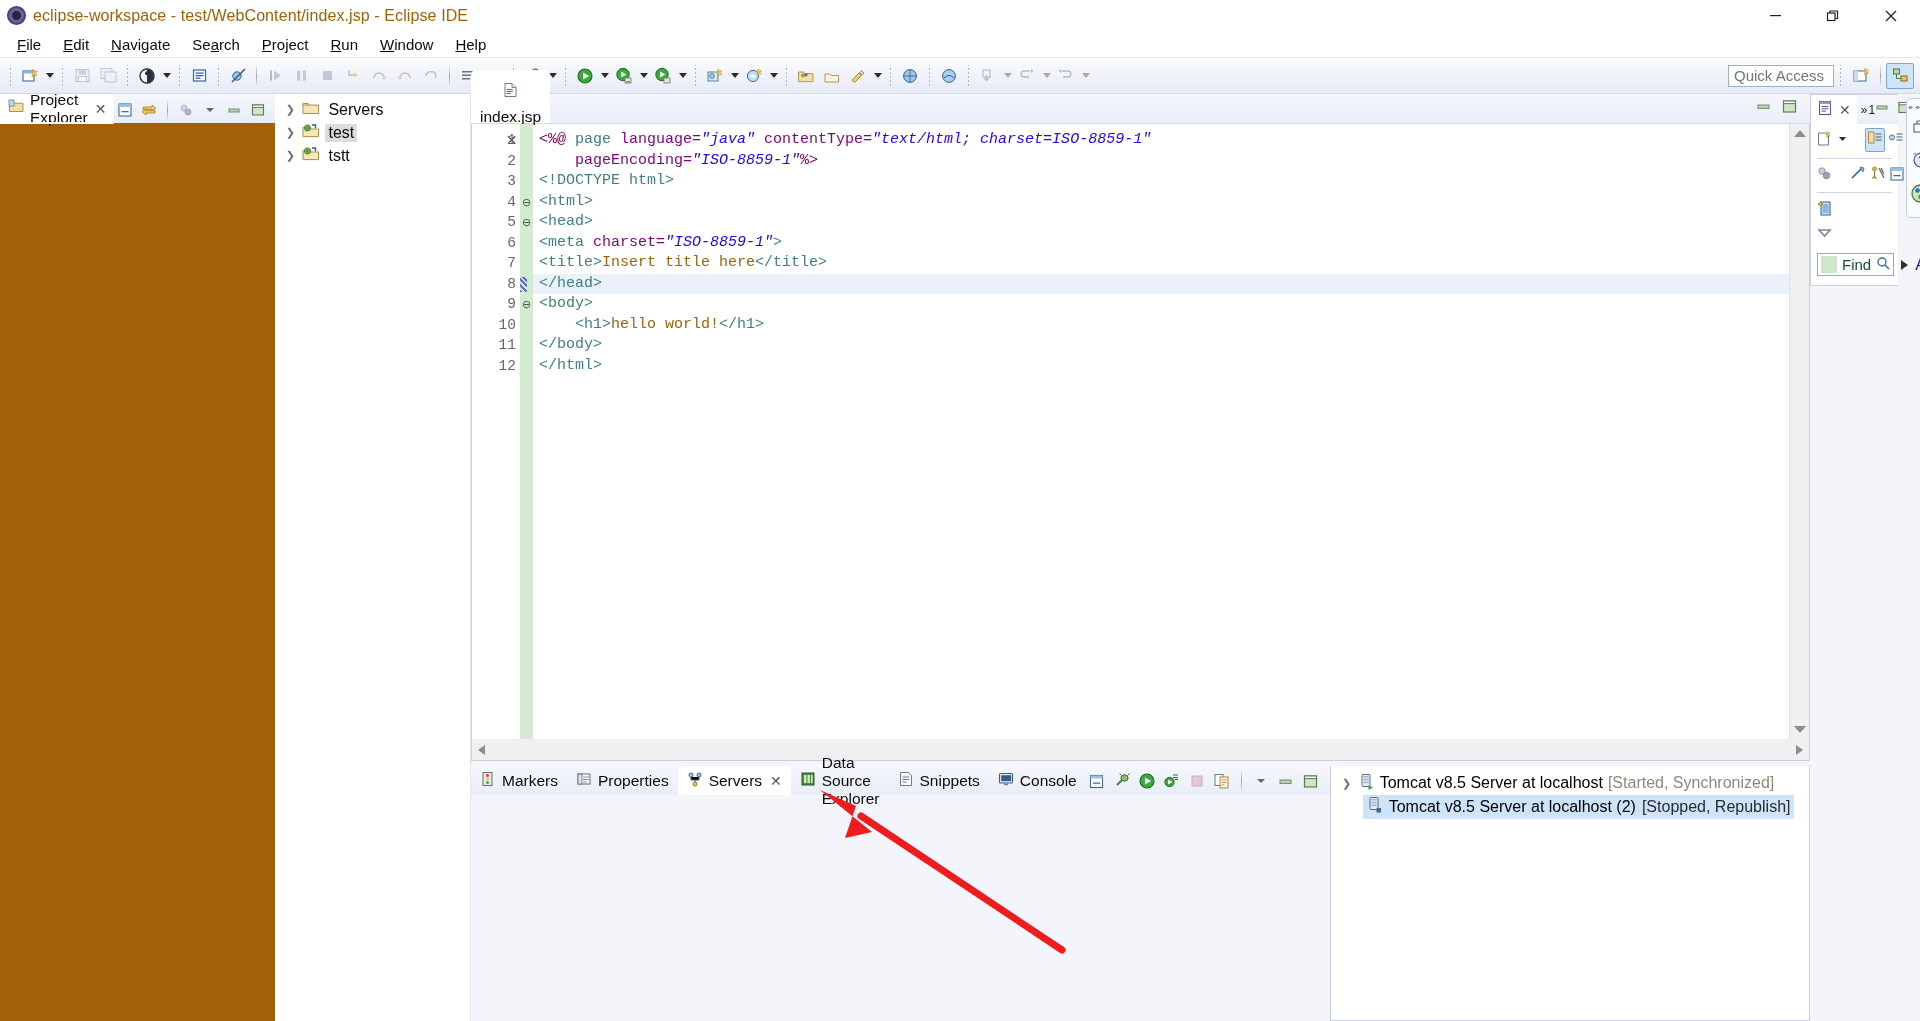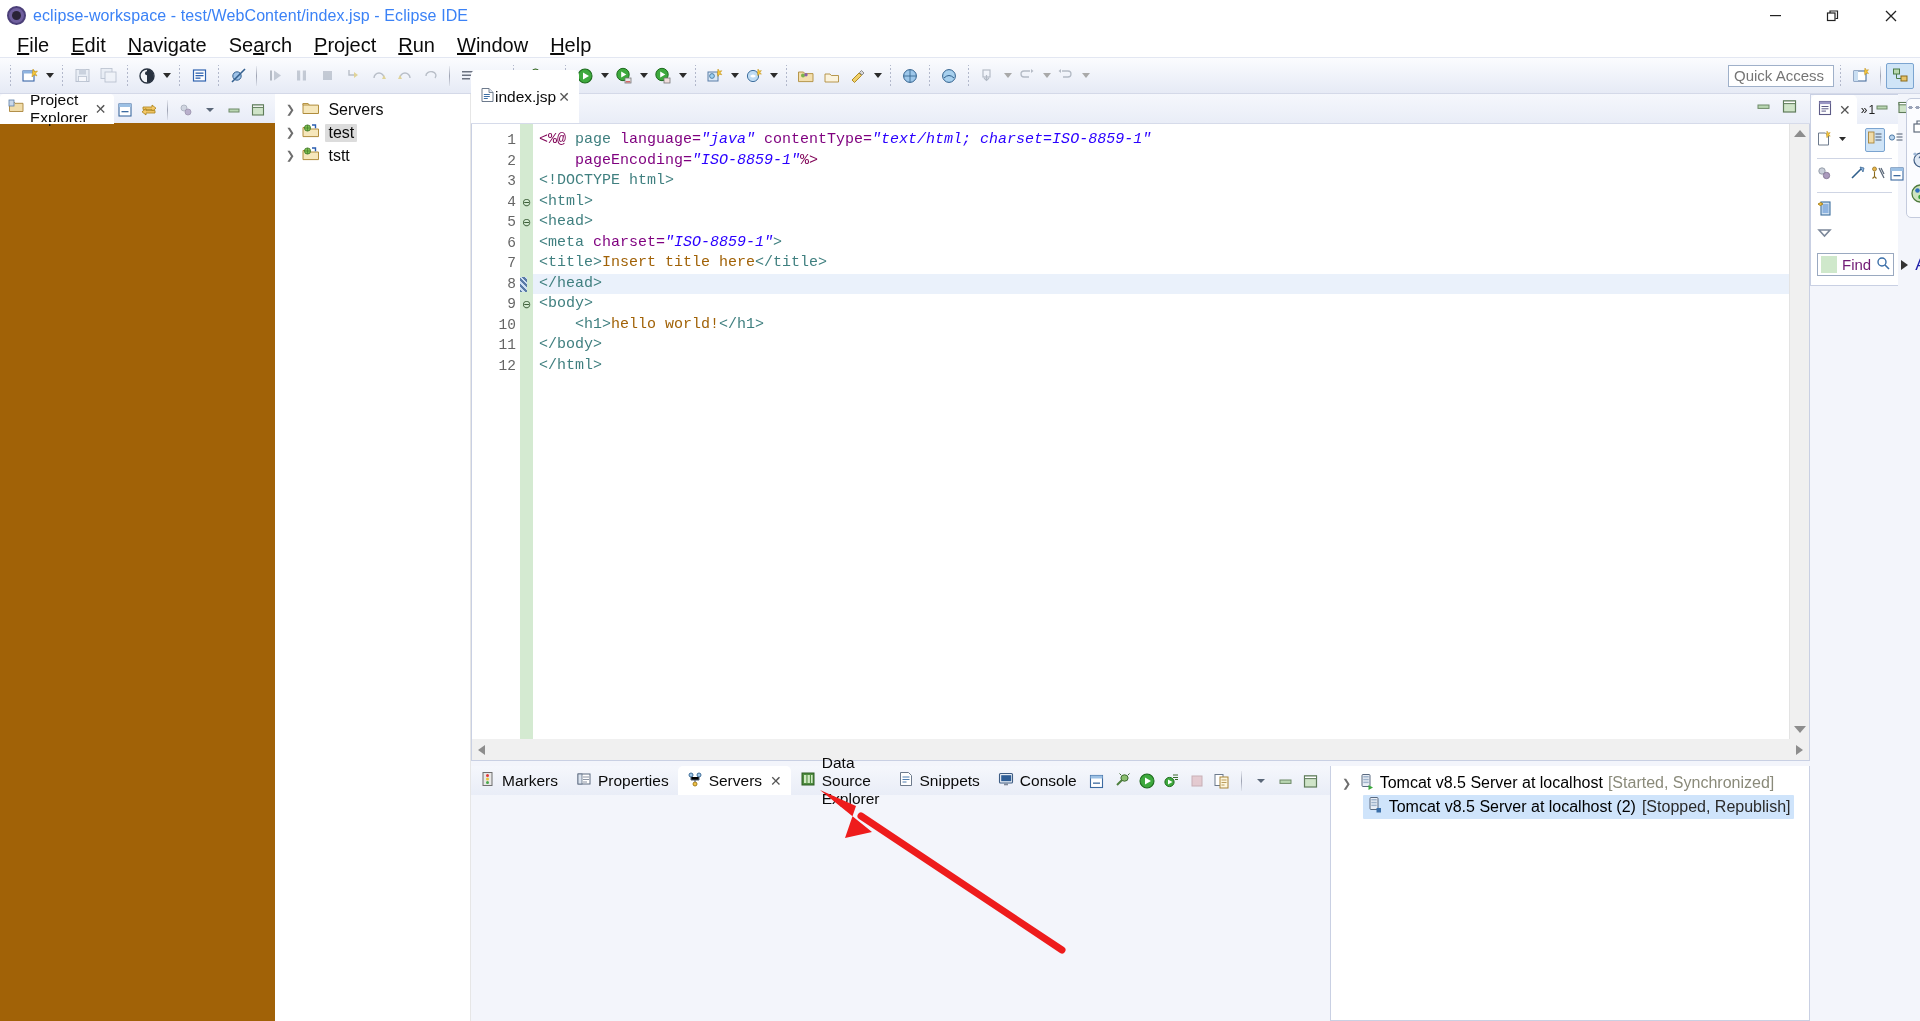--- a/index.html
+++ b/index.html
@@ -19,34 +19,34 @@
   }
   .title-icon{width:19px;height:19px;margin-left:7px;margin-right:7px;position:relative;flex:0 0 auto;}
   .title-icon .ring{
     position:absolute;inset:0;border-radius:50%;
     background:#6f5f9e;border:2px solid #4b3f78;box-sizing:border-box;
   }
   .title-icon .inner{
     position:absolute;left:5px;top:5px;width:9px;height:9px;border-radius:50%;
     background:#2a2338;
   }
-  .title-text{font-size:16px;color:#3b82f6;letter-spacing:.1px;}
+  .title-text{font-size:16px;color:#a16207;letter-spacing:.1px;}
   .win-btns{margin-left:auto;display:flex;height:31px;}
   .win-btn{
     width:58px;height:31px;display:flex;align-items:center;justify-content:center;
     color:#222;font-size:15px;
   }
 
   
   .menubar{
     height:25px;flex:0 0 25px;display:flex;align-items:center;
     background:#ffffff;padding-left:6px;
   }
   .menu-item{
-    padding:2px 11px;font-size:20px;color:#0a0a0a;line-height:20px;
+    padding:2px 11px;font-size:15px;color:#0a0a0a;line-height:20px;
   }
   .menu-item u{text-decoration:underline;}
 
   
   .toolbar{
     height:35px;flex:0 0 35px;display:flex;align-items:center;
     background:linear-gradient(to bottom,#fbfcfe 0%,#eef1f9 60%,#e6eaf5 100%);
     border-top:1px solid #e3e7f2;border-bottom:1px solid #d4d9e8;
     padding-left:4px;position:relative;
   }
@@ -124,23 +124,23 @@
   .editor-area{
     flex:1 1 auto;display:flex;flex-direction:column;min-height:0;
     margin:0;padding:0;
   }
   .editor-tabs{
     height:29px;flex:0 0 29px;display:flex;align-items:flex-end;
     background:linear-gradient(to bottom,#f5f7fc,#e9edf7);
     border-bottom:1px solid #d6dbea;position:relative;
   }
   .editor-tab{
-    height:29px;display:flex;align-items:center;padding:12px 9px;
+    height:29px;display:flex;align-items:center;gap:6px;padding:12px 9px;
     font-size:15.5px;color:#0a0a0a;background:#fff;
-    border-top-left-radius:5px;border-top-right-radius:5px;
+    border-top-left-radius:5px;border-top-right-radius:5px;flex-direction:column;
   }
   .editor-ctrls{margin-left:auto;display:flex;align-items:center;gap:9px;padding:0 12px 4px 0;}
   .editor-main{
     flex:1 1 auto;display:flex;min-height:0;background:#fff;
     border:1px solid #c9d0e3;border-top:none;border-bottom:none;
     box-sizing:border-box;
   }
   .gutter{
     width:48px;flex:0 0 48px;text-align:right;
     font-family:"Liberation Mono",monospace;font-size:14.5px;color:#666;
@@ -222,21 +222,21 @@
   .ov-count{font-size:12px;color:#222;display:flex;align-items:flex-end;gap:1px;padding-left:4px;}
   .ov-ctrls{margin-left:auto;display:flex;gap:7px;padding-right:5px;}
   .ov-toolrow{display:flex;align-items:center;gap:3px;padding:4px 5px;}
   .ov-divider{height:1px;background:#cfd5e4;margin:2px 6px;}
   .ov-findrow{display:flex;align-items:center;gap:7px;padding:6px 6px 9px 6px;}
   .find-box{
     border:1px solid #9aa9c0;background:#fff;height:23px;display:flex;align-items:center;
     padding:0 3px;gap:3px;box-sizing:border-box;
   }
   .find-box .fi{width:16px;height:17px;background:#cfe8cb;}
-  .find-lbl{font-size:15px;color:#701a75;padding:0 2px;}
+  .find-lbl{font-size:15px;color:#14532d;padding:0 2px;}
   .all-lbl{font-size:17px;color:#2222aa;}
   .mini-arrow{width:0;height:0;border-top:5px solid transparent;border-bottom:5px solid transparent;border-left:7px solid #333;}
   .palette-strip{
     width:42px;margin:4px 0 0 8px;border:1px solid #c4cbdd;border-radius:5px;background:#fbfcff;
     display:flex;flex-direction:column;align-items:center;padding:6px 0 8px 0;gap:8px;
   }
   .pal-dots{width:26px;height:5px;
     background-image:radial-gradient(#9aa3b8 45%,transparent 47%);
     background-size:7px 5px;background-repeat:repeat-x;}
 

